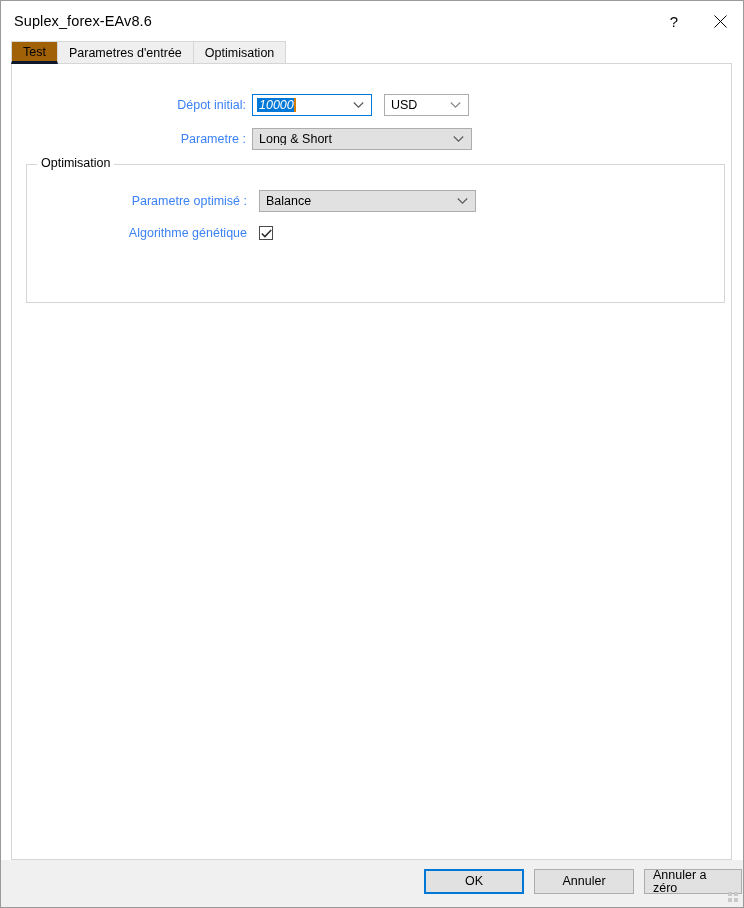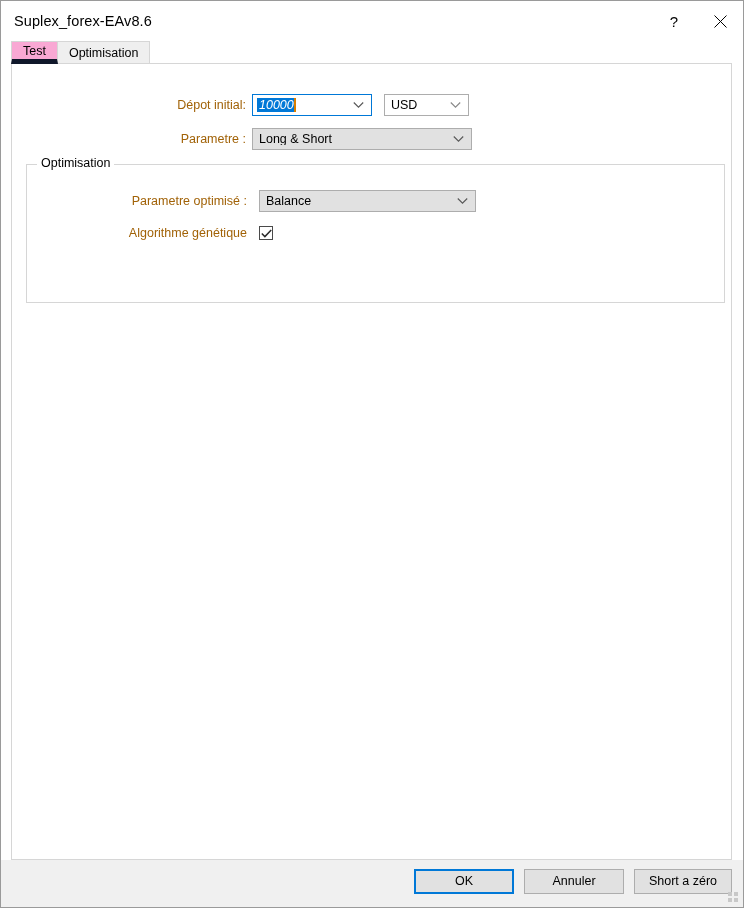--- a/index.html
+++ b/index.html
@@ -103,22 +103,22 @@
     background: #efefef;
     border-left: 1px solid #d6d6d6;
     border-right: 1px solid #d6d6d6;
     border-top: 1px solid #d6d6d6;
     border-bottom: 1px solid #d6d6d6;
     margin-right: -1px;
     cursor: default;
     z-index: 1;
   }
   .tab.active {
-    background: #f9a8d4;
-    border-bottom: 5px solid #0f172a;
+    background: #a16207;
+    border-bottom: 3px solid #0f172a;
     z-index: 3;
   }
 
   
   .tabpage {
     flex: 1 1 auto;
     margin: 0 11px 0 10px;
     border: 1px solid #d6d6d6;
     border-top: none;
     background: #ffffff;
@@ -126,21 +126,21 @@
     box-sizing: border-box;
   }
   .row {
     display: flex;
     align-items: center;
     position: absolute;
   }
   .fld-label {
     text-align: right;
     font-size: 12.5px;
-    color: #a16207;
+    color: #3b82f6;
     white-space: nowrap;
     line-height: 1;
   }
 
   
   .combo {
     box-sizing: border-box;
     height: 22px;
     display: flex;
     align-items: center;
@@ -239,21 +239,21 @@
   
   .footer {
     flex: 0 0 47px;
     height: 47px;
     background: #f0f0f0;
     position: relative;
     box-sizing: border-box;
   }
   .footer .btnrow {
     position: absolute;
-    right: 11px;
+    right: 1px;
     top: 9px;
     display: flex;
     gap: 10px;
   }
   .btn {
     box-sizing: border-box;
     height: 25px;
     border: 1px solid #adadad;
     background: #e1e1e1;
     font-family: "Liberation Sans", sans-serif;
@@ -305,20 +305,23 @@
         </svg>
       </button>
     </div>
   </div>
 
   <div class="tabstrip">
     <div class="tab active">
       <span>Test</span>
     </div>
     <div class="tab">
+      <span>Parametres d'entrée</span>
+    </div>
+    <div class="tab">
       <span>Optimisation</span>
     </div>
   </div>
 
   <div class="tabpage">
 
     <div class="row" style="left:0; top:30px; width:100%;">
       <div class="fld-label" style="width:234px;">Dépot initial:</div>
       <div class="combo edit-focus" style="width:120px; margin-left:6px;">
         <span class="txt"><span class="sel-text">10000</span><span class="caret"></span></span>
@@ -379,21 +382,21 @@
 
   <div class="footer">
     <div class="btnrow">
       <div class="btn default" style="width:100px;">
         <span>OK</span>
       </div>
       <div class="btn" style="width:100px;">
         <span>Annuler</span>
       </div>
       <div class="btn" style="width:98px;">
-        <span>Short a zéro</span>
+        <span>Annuler a zéro</span>
       </div>
     </div>
     <div class="grip">
       <i></i>
         <i></i>
         <i></i>
         <i></i>
     </div>
   </div>
 

